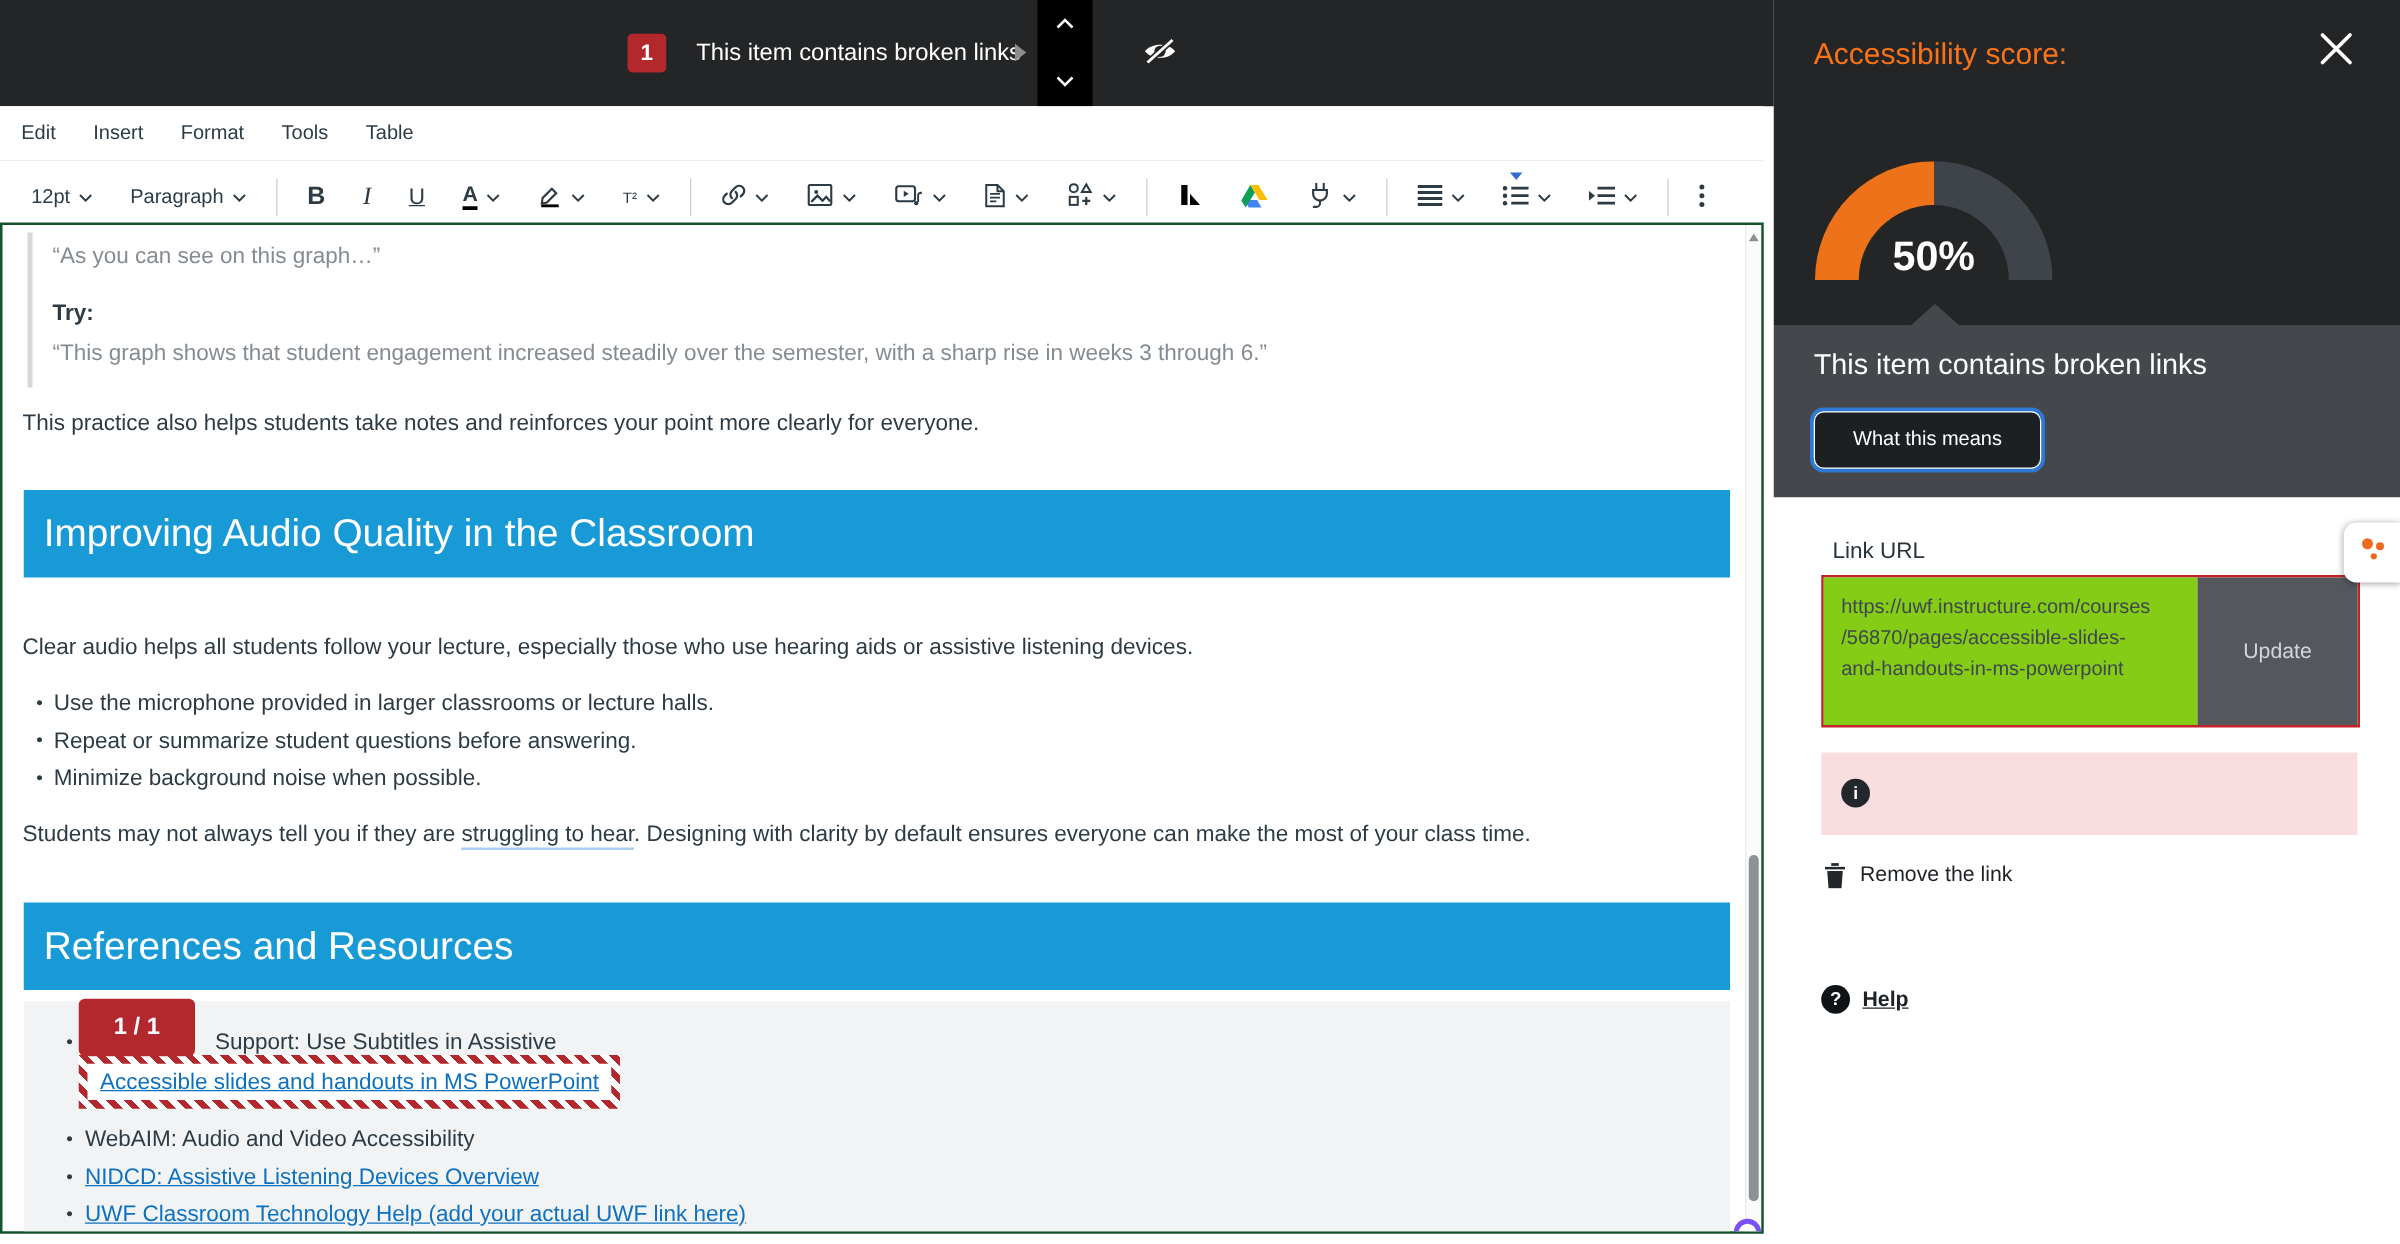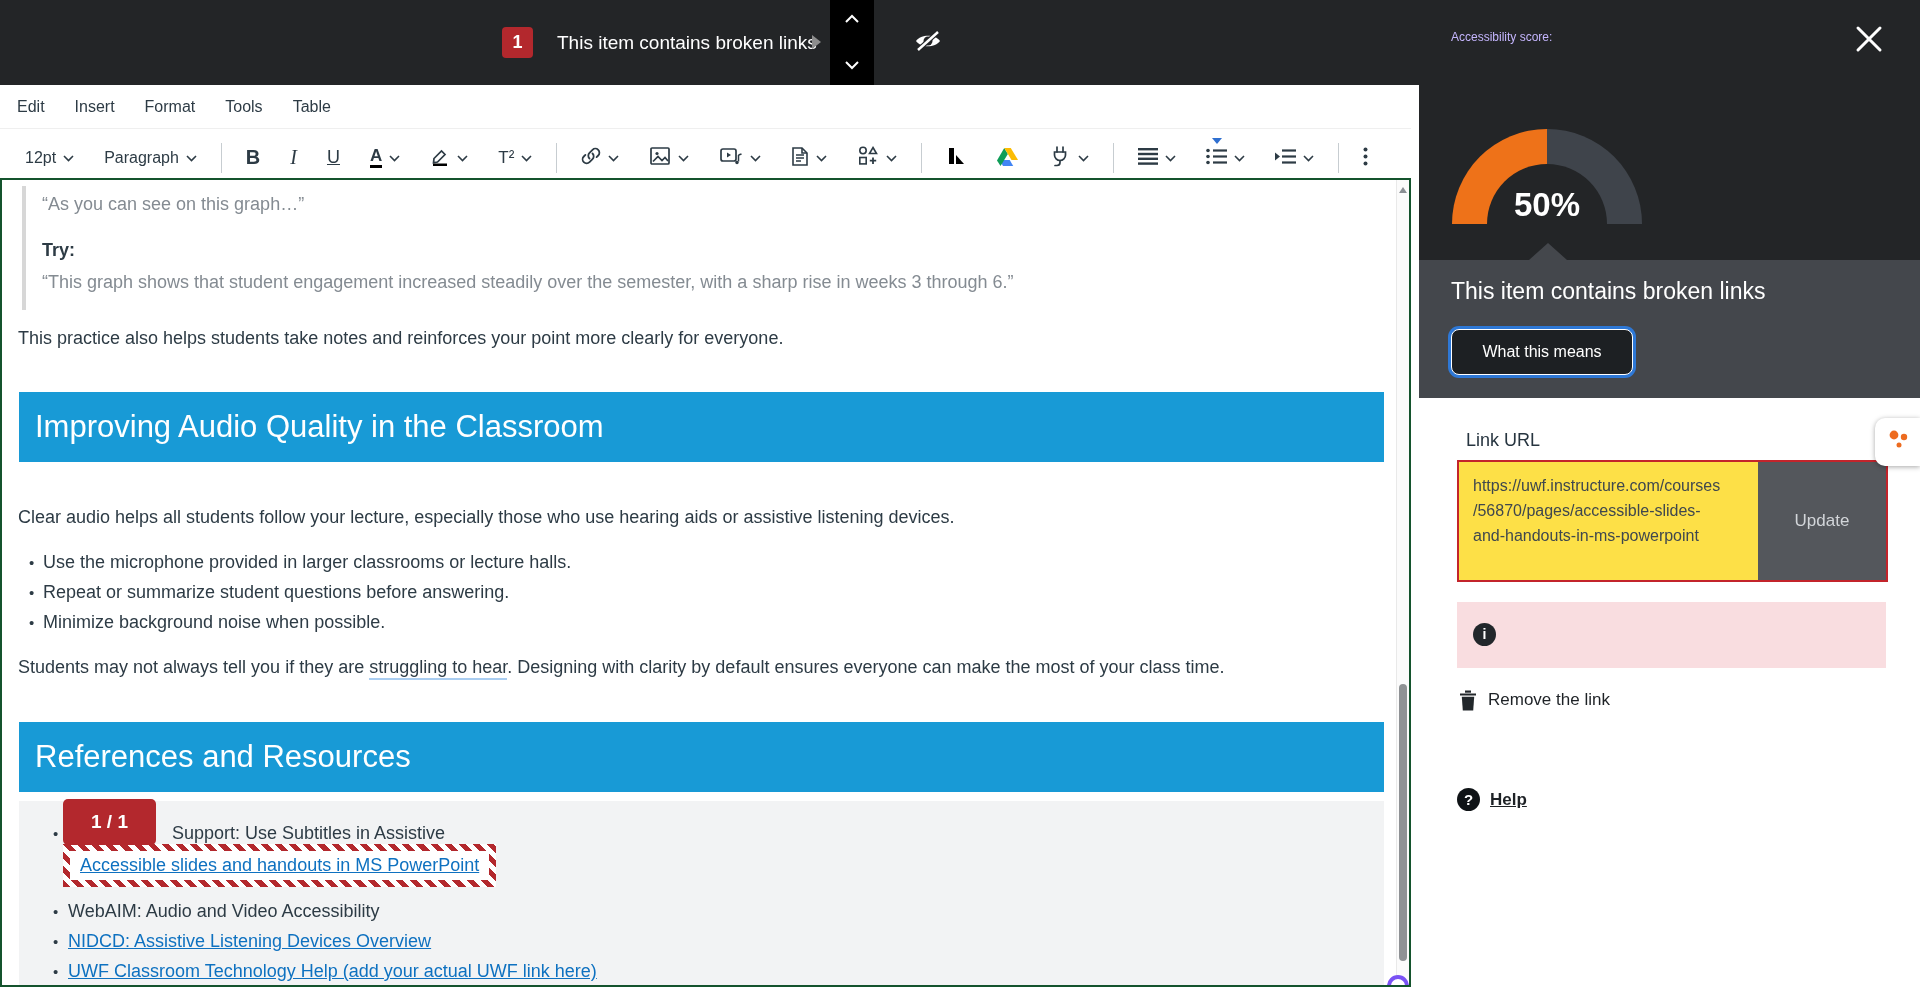--- a/index.html
+++ b/index.html
@@ -16,40 +16,40 @@
   #tb-msg{left:557px;top:0;height:85px;display:flex;align-items:center;color:#fff;font-size:19px}
   #tb-arrow{left:812px;top:35px;width:0;height:0;border-top:7px solid transparent;
             border-bottom:7px solid transparent;border-left:9px solid #8d8d8d}
   #tb-chevs{left:830px;top:0;width:44px;height:85px;background:#000;display:flex;flex-direction:column;
             align-items:center;justify-content:space-between;padding:12px 0;box-sizing:border-box}
   #tb-eye{left:912px;top:28px;width:32px;height:28px}
 
   
   #panel{left:1419px;top:0;width:501px;height:995px;background:#fff}
   #panel-dark{left:0;top:0;width:501px;height:260px;background:#232527}
-  #panel-title{left:32px;top:30px;font-size:12px;color:#c4b5fd}
+  #panel-title{left:32px;top:30px;font-size:24px;color:#f97316}
   #panel-close{left:430px;top:20px;width:40px;height:40px}
   #gauge{left:33px;top:129px;width:190px;height:95px;overflow:hidden}
   #gauge-disc{width:190px;height:190px;border-radius:50%;
       background:conic-gradient(#3f444b 0deg 90deg,#232527 90deg 270deg,#ee7219 270deg 360deg)}
   #gauge-hole{position:absolute;left:35px;top:35px;width:120px;height:120px;border-radius:50%;background:#232527}
   #score{left:33px;top:186px;width:190px;text-align:center;font-size:33px;font-weight:bold;color:#fff}
 
   #panel-gray{left:0;top:260px;width:501px;height:138px;background:#44474c}
   #notch{left:110px;top:-17px;width:0;height:0;border-left:19px solid transparent;
          border-right:19px solid transparent;border-bottom:17px solid #44474c}
   #issue-heading{left:32px;top:18px;font-size:23px;color:#fff;font-weight:400}
   #what-btn{left:32px;top:69px;width:182px;height:46px;background:#1d2023;border:1px solid #fff;
             border-radius:8px;color:#fff;font-size:16px;box-shadow:0 0 0 3px #2e78d6}
 
   #panel-white{left:0;top:398px;width:501px;height:597px;background:#fff}
   #link-url-label{left:47px;top:32px;font-size:18px;color:#273540}
   #url-group{left:38px;top:62px;width:431px;height:122px;border:2px solid #c3242b;display:flex;box-sizing:border-box}
   #url-text{flex:1;padding:11px 10px 11px 14px;font-size:16px;line-height:25px;color:#3f474e;
-            overflow:hidden;white-space:nowrap;background:#fde047}
+            overflow:hidden;white-space:nowrap;background:#84cc16}
   #update-btn{width:128px;background:#54575c;color:#d2d5d9;font-size:17px;border:none;
               display:flex;align-items:center;justify-content:center}
   #ally{left:456px;top:20px;width:45px;height:48px;background:#fff;border-radius:10px 0 0 10px;
         box-shadow:0 1px 5px rgba(0,0,0,.35);display:flex;align-items:center;justify-content:center}
   #warn-box{left:38px;top:204px;width:429px;height:66px;background:#f9dde0;box-sizing:border-box;
             padding:11px 14px 10px 56px;font-size:16.5px;line-height:23px;color:#1e2226}
   #warn-icon{position:absolute;left:16px;top:21px;width:23px;height:23px;border-radius:50%;background:#22272b;
              color:#fff;font-size:14px;font-weight:bold;display:flex;align-items:center;justify-content:center}
   #remove-row{left:40px;top:292px;display:flex;align-items:flex-start;gap:11px;font-size:17px;color:#1e2226}
   #help-row{left:38px;top:390px;display:flex;align-items:center;gap:10px}
@@ -63,21 +63,21 @@
   .menu-item{color:#2d3b45;cursor:pointer}
   #toolbar{left:0;top:129px;width:1411px;height:57px;display:flex;align-items:center;
            padding:0 10px;box-sizing:border-box;background:#fff}
   .tool{display:flex;align-items:center;gap:7px;margin:0 9px;background:none;border:none;color:#2d3b45;position:relative}
   .tdiv{width:1px;height:30px;background:#c7cdd1;margin:0 9px}
   .t-label{font-size:16px;color:#2d3b45}
   .t-bold{font-size:20px;font-weight:bold}
   .t-italic{font-size:20px;font-style:italic;font-family:"Liberation Serif",serif}
   .t-under{font-size:18px;text-decoration:underline}
   .t-colorA{font-size:17px;font-weight:bold;border-bottom:3px solid #000;line-height:17px;padding-bottom:1px}
-  .t-sup{font-size:17px}
+  .t-sup{font-size:12px}
   .blue-tick{position:absolute;left:12px;top:-9px;width:0;height:0;border-left:5px solid transparent;
              border-right:5px solid transparent;border-top:6px solid #2f6fd0}
 
   
   #content{left:0;top:178px;width:1411px;height:809px;border:2px solid #14532d;box-sizing:border-box;
            background:#fff;overflow:hidden}
   .para{font-size:18px;color:#2d3b45;white-space:nowrap}
   #quote-bar{left:20px;top:6px;width:4px;height:124px;background:#d7d7d7}
   #quote1,#quote2{color:#848b92}
   #quote1{left:40px;top:14px}

